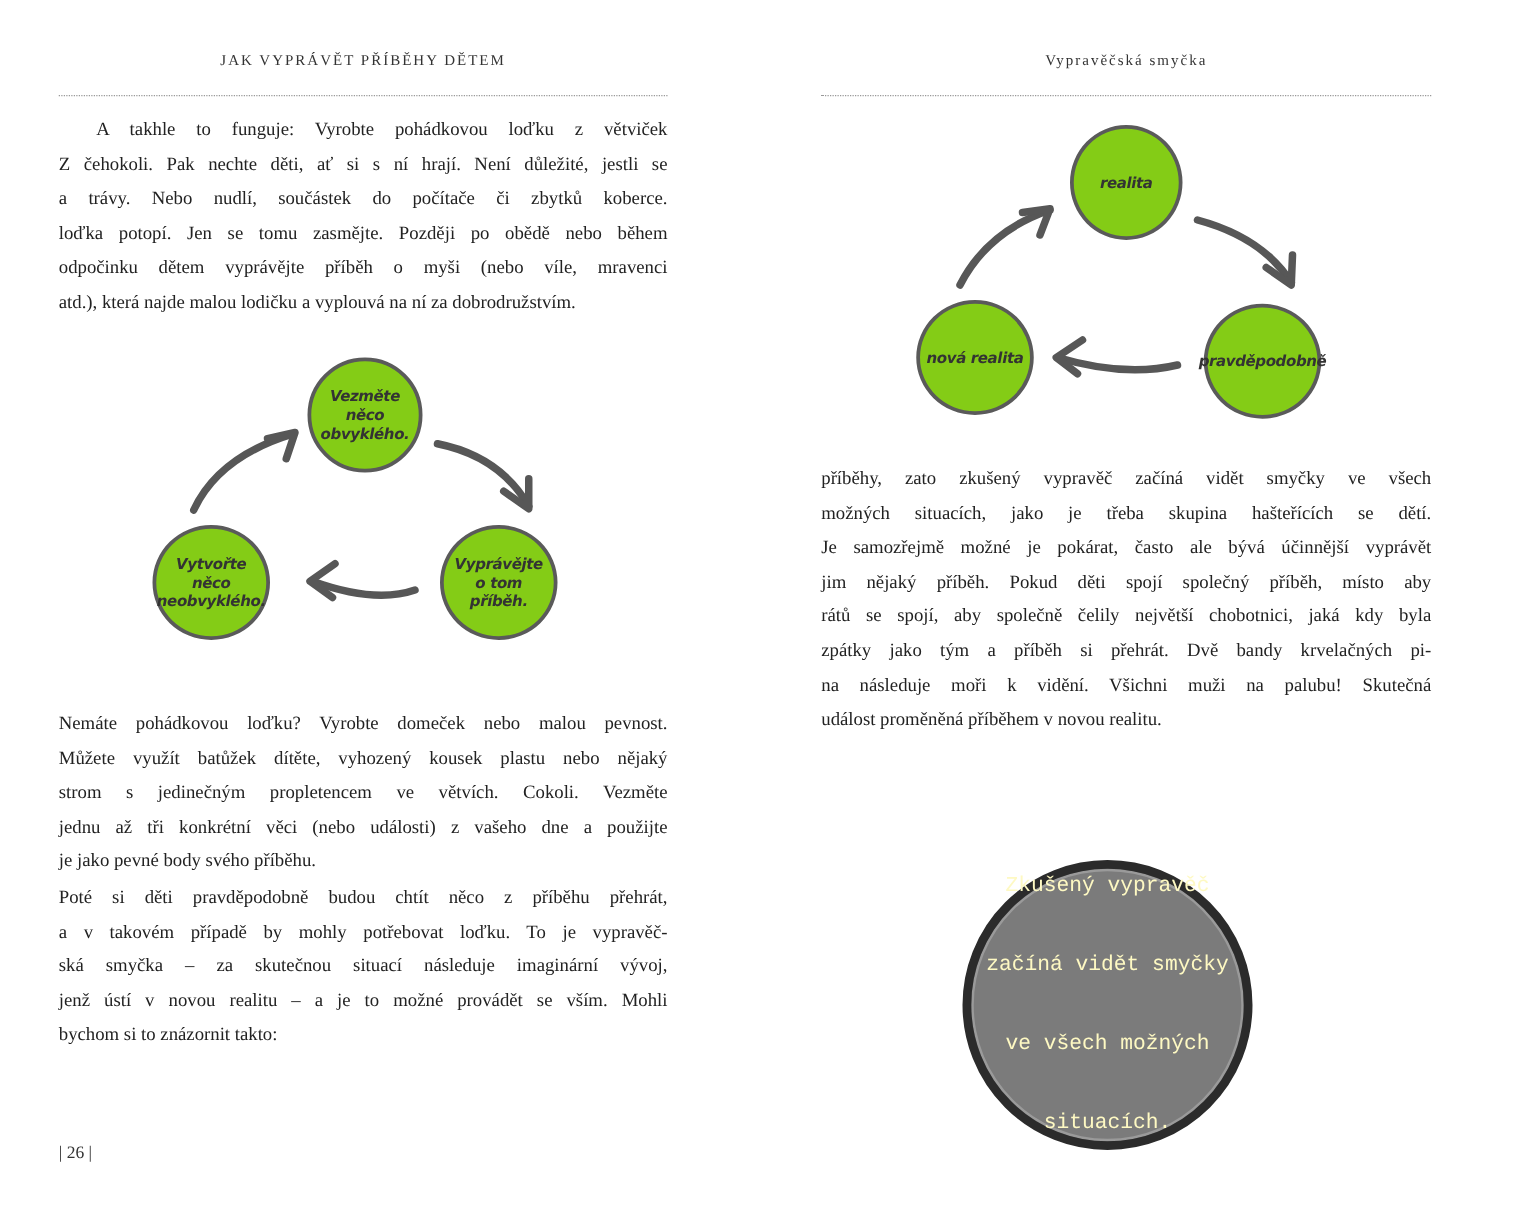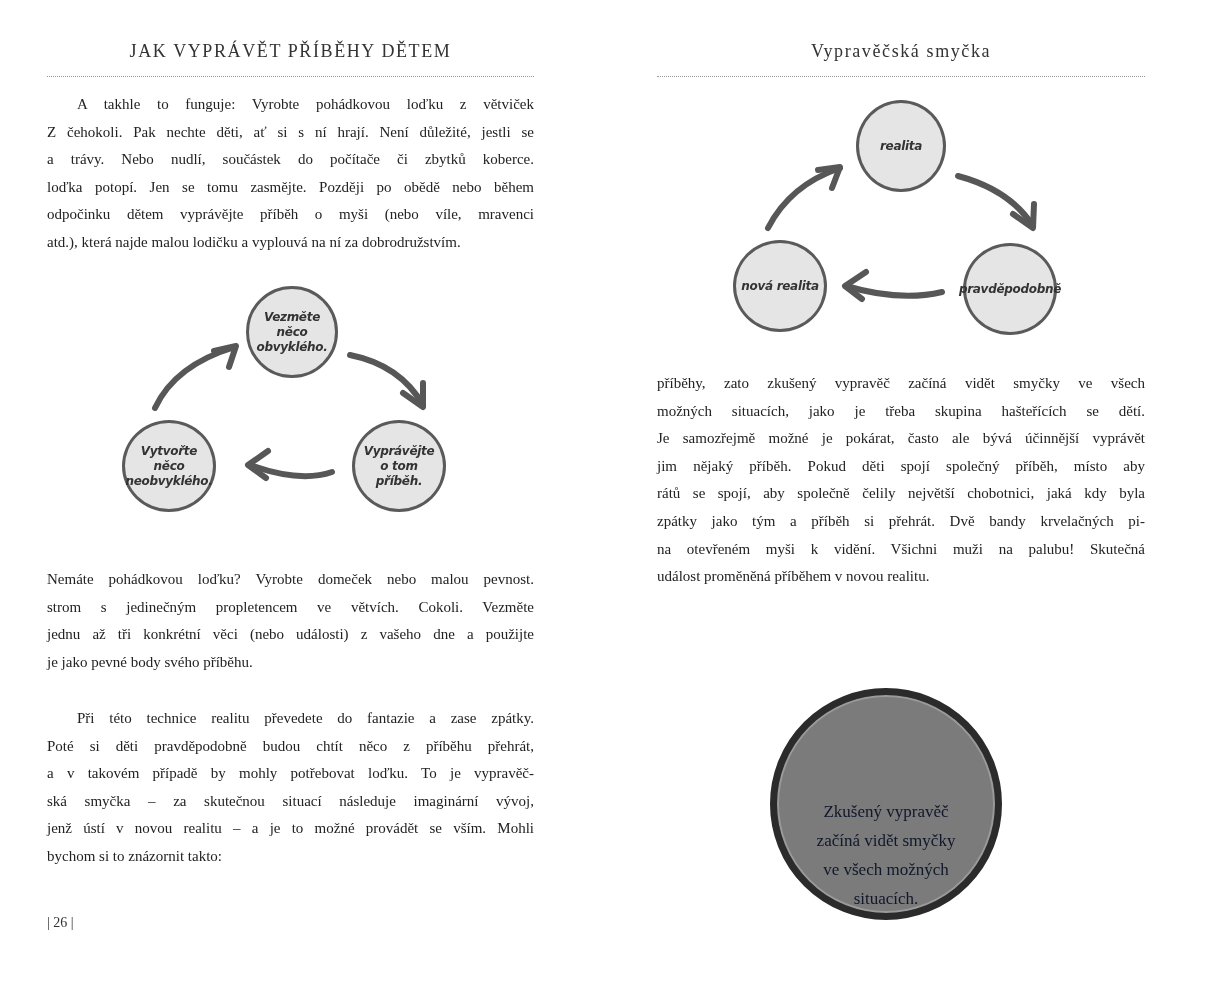--- a/index.html
+++ b/index.html
@@ -6,55 +6,55 @@
   body {
     width: 1218px; height: 981px; background: #ffffff; position: relative;
     overflow: hidden; color: #222;
     font-family: "Liberation Serif", "DejaVu Serif", serif;
   }
   .page { position: absolute; top: 0; height: 981px; }
   .page.left { left: 47px; width: 487px; }
   .page.right { left: 657px; width: 488px; }
   .running-head {
     position: absolute; top: 41px; left: 0; right: 0; text-align: center;
-    font-size: 18px; letter-spacing: 1.6px; color: #333;
+    font-size: 12px; letter-spacing: 1.6px; color: #333;
   }
   .rule {
     position: absolute; top: 76px; left: 0; right: 0; height: 0;
     border-top: 1px dotted #999;
   }
   .para {
     position: absolute; left: 0; right: 0; margin: 0;
     font-size: 15px; line-height: 27.6px; text-align: justify;
     text-align-last: left; color: #222;
   }
   .para .line { display: block; text-align: justify; text-align-last: justify; white-space: nowrap; }
   .para .line.last { text-align-last: left; }
   .para .line.indent { text-indent: 30px; }
   .folio {
     position: absolute; top: 915px; left: 0; right: 0; 
     font-size: 14px; color: #333;
   }
   .diagram { position: absolute; }
   .node {
-    position: absolute; border-radius: 50%; background: #e5e5e5;
+    position: absolute; border-radius: 50%; background: #84cc16;
     border: 3px solid #5a5a5a; box-sizing: border-box;
     display: flex; align-items: center; justify-content: center; text-align: center;
     font-family: "DejaVu Sans", "Liberation Sans", sans-serif; font-style: italic;
     font-weight: bold; color: #333; font-size: 12px; line-height: 15px;
     letter-spacing: -0.3px;
   }
   .node span { display: block; }
   .quote-circle {
     position: absolute; left: 770px; top: 688px; width: 232px; height: 232px;
     border-radius: 50%; background: #7b7b7b; border: 7px solid #2b2b2b;
     box-sizing: border-box; box-shadow: inset 0 0 0 2px #9a9a9a;
-    display: flex; flex-direction: column; align-items: center; justify-content: flex-end;
-    font-family: Liberation Serif, serif;
-    color: #0f172a; font-size: 17px; line-height: 29px; text-align: center;
+    display: flex; flex-direction: column; align-items: center; justify-content: space-between;
+    font-family: Liberation Mono, monospace;
+    color: #fef9c3; font-size: 17px; line-height: 29px; text-align: center;
   }
   svg.arrows { position: absolute; left: 0; top: 0; overflow: visible; }
 </style>
 </head>
 <body>
 
 <div class="page left">
   <div class="running-head">JAK VYPRÁVĚT PŘÍBĚHY DĚTEM</div>
   <div class="rule"></div>
 
@@ -62,27 +62,27 @@
     <span class="line indent">A takhle to funguje: Vyrobte pohádkovou loďku z větviček</span>
     <span class="line">Z čehokoli. Pak nechte děti, ať si s ní hrají. Není důležité, jestli se</span>
     <span class="line">a trávy. Nebo nudlí, součástek do počítače či zbytků koberce.</span>
     <span class="line">loďka potopí. Jen se tomu zasmějte. Později po obědě nebo během</span>
     <span class="line">odpočinku dětem vyprávějte příběh o myši (nebo víle, mravenci</span>
     <span class="line last">atd.), která najde malou lodičku a vyplouvá na ní za dobrodružstvím.</span>
   </div>
 
   <div class="para" style="top:566px;">
     <span class="line">Nemáte pohádkovou loďku? Vyrobte domeček nebo malou pevnost.</span>
+    <span class="line">Můžete využít batůžek dítěte, vyhozený kousek plastu nebo nějaký</span>
     <span class="line">strom s jedinečným propletencem ve větvích. Cokoli. Vezměte</span>
     <span class="line">jednu až tři konkrétní věci (nebo události) z vašeho dne a použijte</span>
     <span class="line last">je jako pevné body svého příběhu.</span>
   </div>
 
   <div class="para" style="top:705px;">
-    <span class="line indent">Při této technice realitu převedete do fantazie a zase zpátky.</span>
     <span class="line">Poté si děti pravděpodobně budou chtít něco z příběhu přehrát,</span>
     <span class="line">a v takovém případě by mohly potřebovat loďku. To je vypravěč-</span>
     <span class="line">ská smyčka – za skutečnou situací následuje imaginární vývoj,</span>
     <span class="line">jenž ústí v novou realitu – a je to možné provádět se vším. Mohli</span>
     <span class="line last">bychom si to znázornit takto:</span>
   </div>
 
   <div class="folio">| 26 |</div>
 </div>
 
@@ -127,21 +127,21 @@
   <div class="running-head">Vypravěčská smyčka</div>
   <div class="rule"></div>
 
   <div class="para" style="top:370px;">
     <span class="line">příběhy, zato zkušený vypravěč začíná vidět smyčky ve všech</span>
     <span class="line">možných situacích, jako je třeba skupina hašteřících se dětí.</span>
     <span class="line">Je samozřejmě možné je pokárat, často ale bývá účinnější vyprávět</span>
     <span class="line">jim nějaký příběh. Pokud děti spojí společný příběh, místo aby</span>
     <span class="line">rátů se spojí, aby společně čelily největší chobotnici, jaká kdy byla</span>
     <span class="line">zpátky jako tým a příběh si přehrát. Dvě bandy krvelačných pi-</span>
-    <span class="line">na otevřeném myši k vidění. Všichni muži na palubu! Skutečná</span>
+    <span class="line">na následuje moři k vidění. Všichni muži na palubu! Skutečná</span>
     <span class="line last">událost proměněná příběhem v novou realitu.</span>
   </div>
 </div>
 
 <div class="diagram" style="left:0;top:0;width:1218px;height:360px;">
   <svg class="arrows" width="1218" height="360">
     <g fill="none" stroke="#575757" stroke-width="6" stroke-linecap="round" stroke-linejoin="round">
       <path d="M958 176 Q 1010 190 1033 226"></path>
       <path d="M1013 214 L 1033 228 L 1034 204"></path>
       <path d="M942 292 Q 900 302 846 286"></path>

